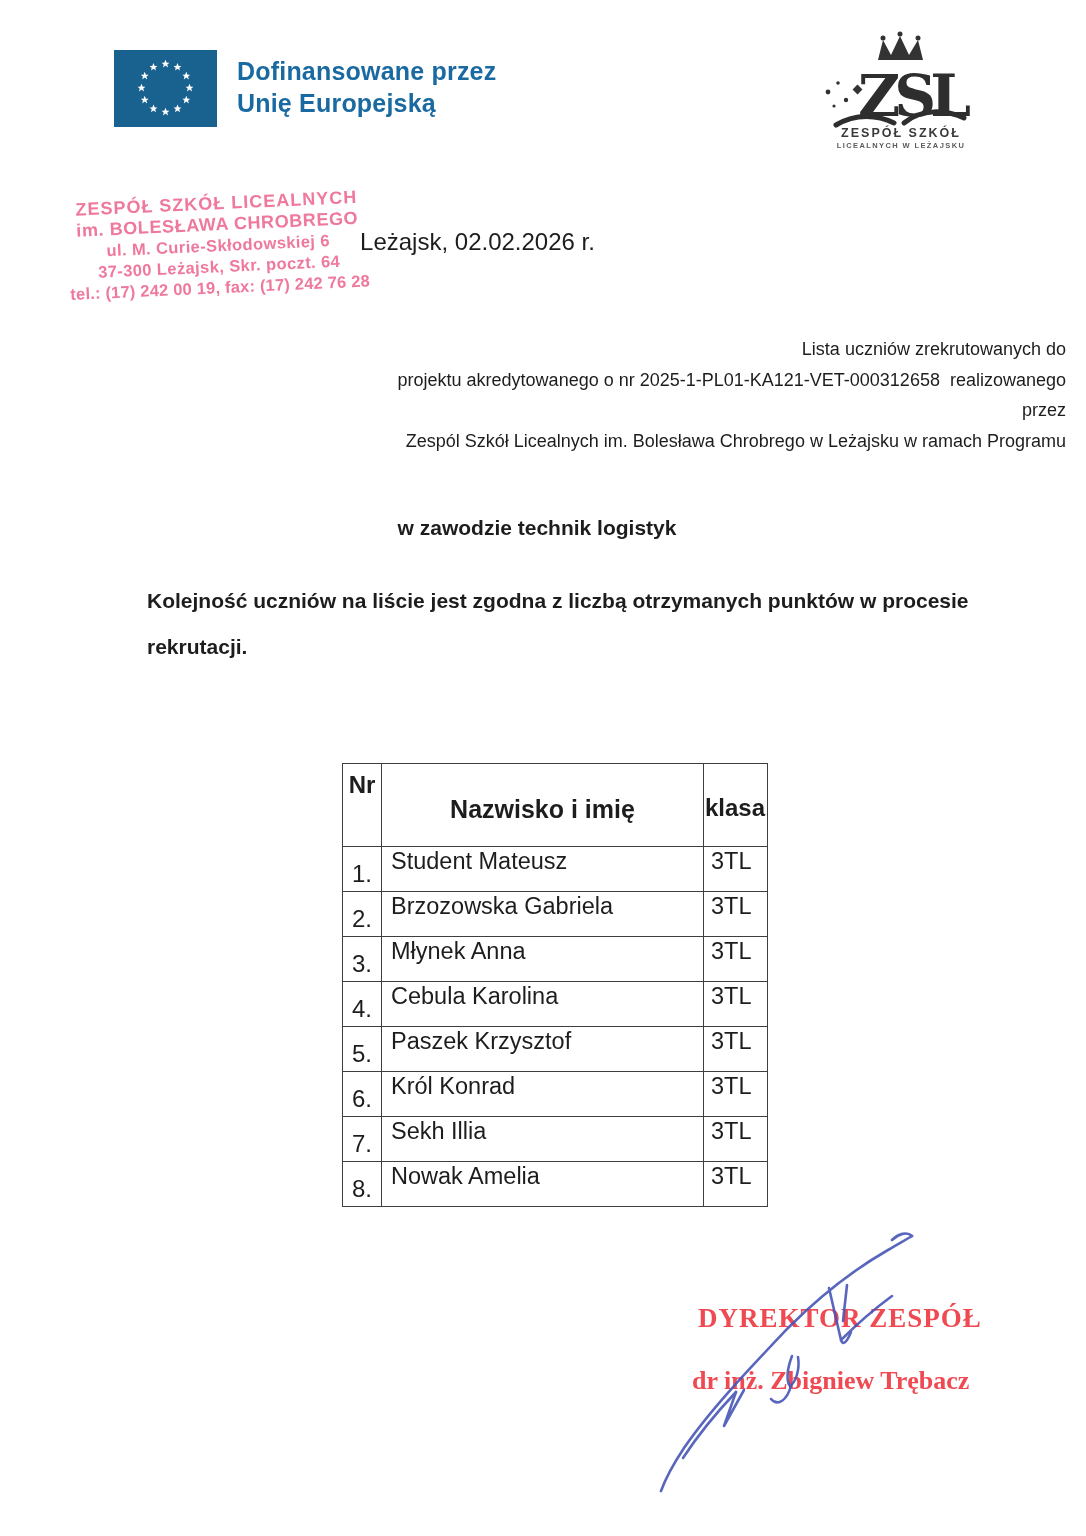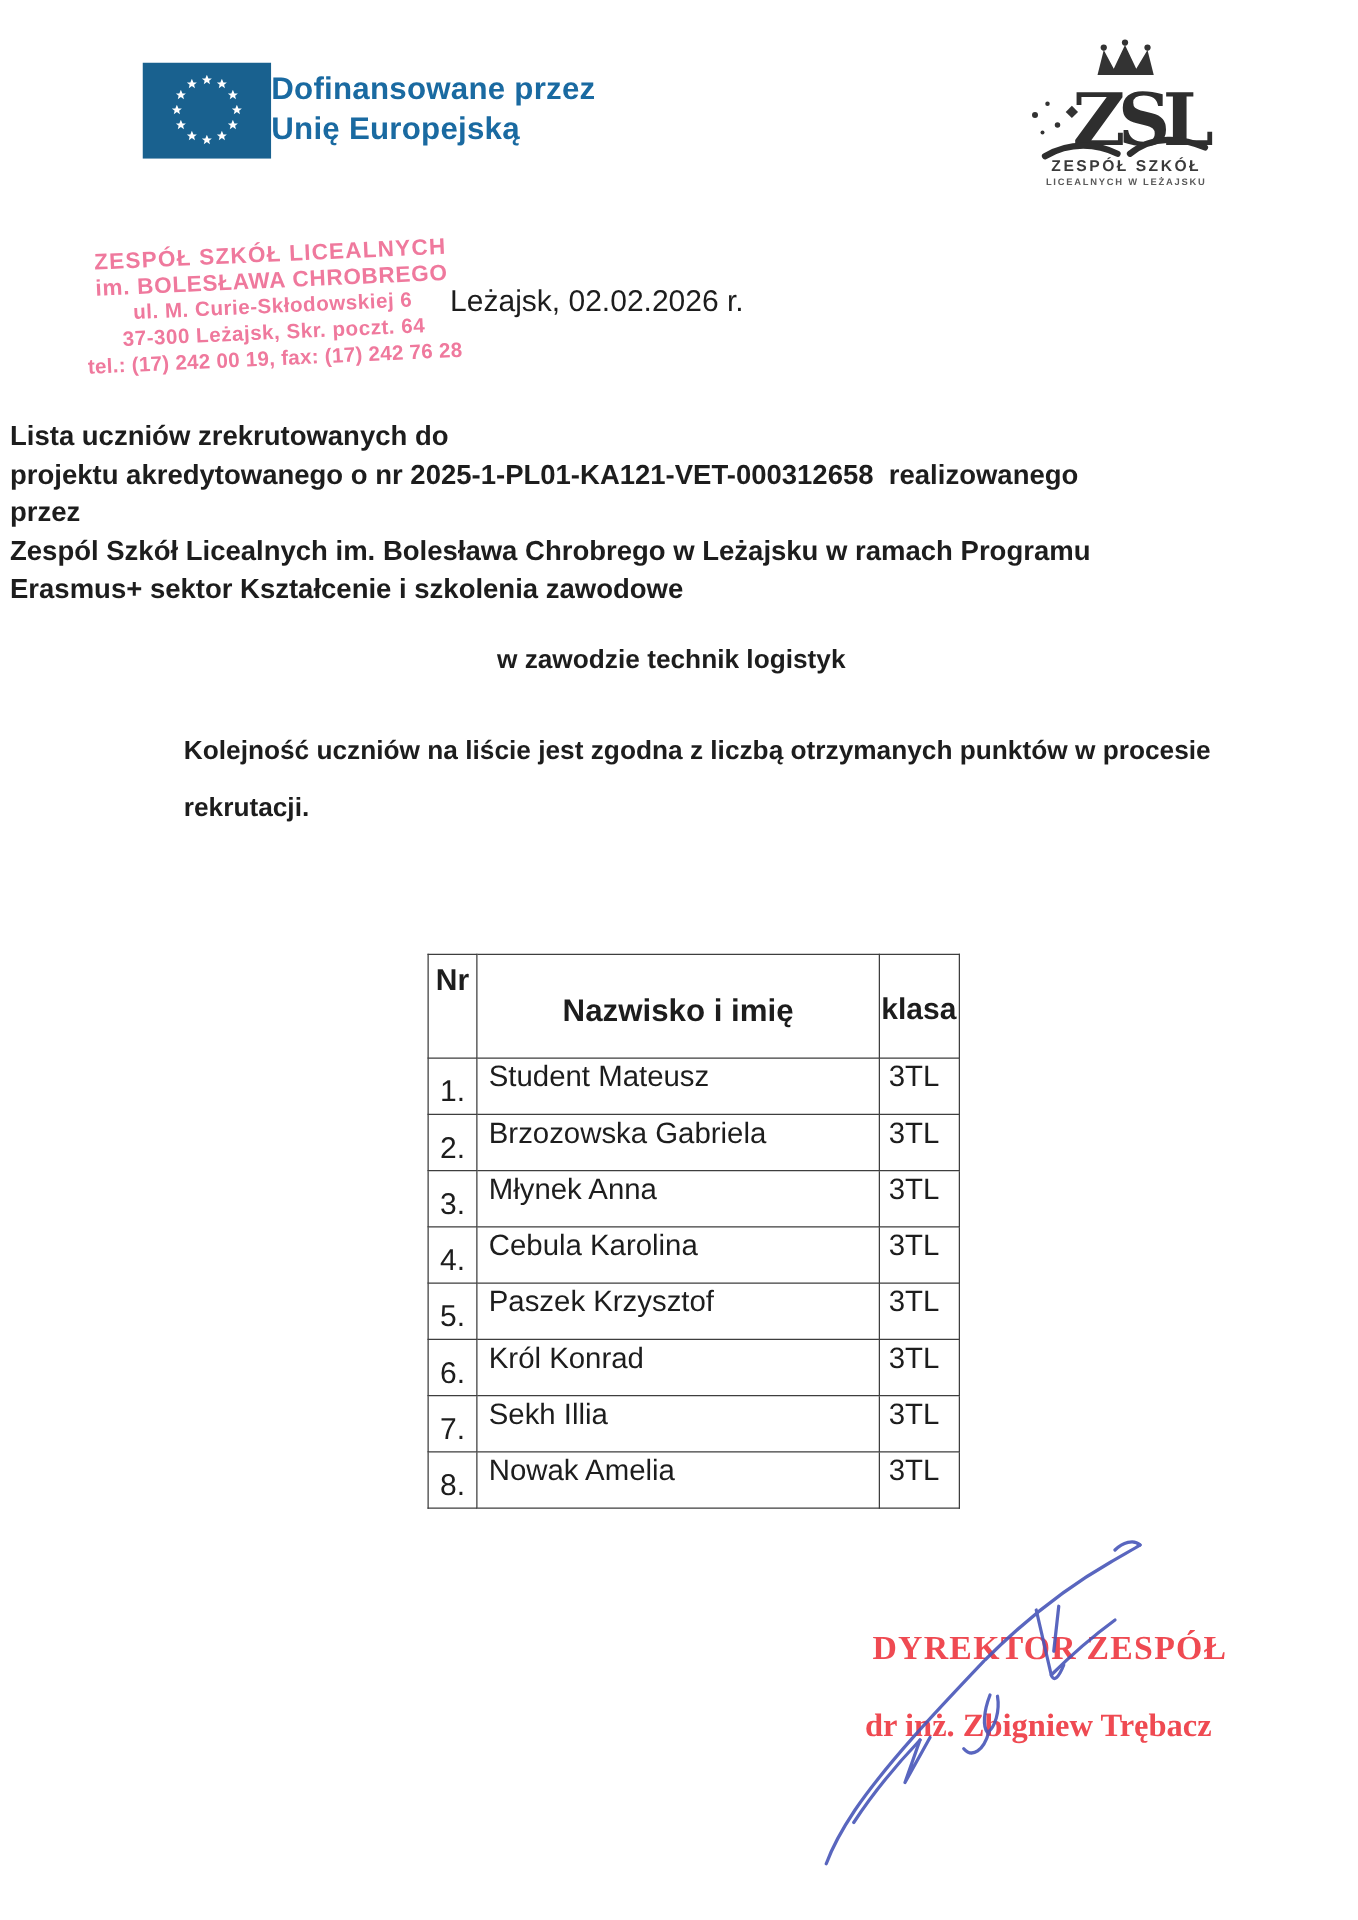--- a/index.html
+++ b/index.html
@@ -3,21 +3,21 @@
 <meta charset="utf-8">
 <style>
   html,body { margin:0; padding:0; }
   body {
     width:1086px; height:1536px; position:relative; overflow:hidden;
     background:#ffffff; color:#1d1d1d;
     font-family:"Liberation Sans", sans-serif;
   }
 
   
-  .eu-block { position:absolute; left:97px; top:50px; display:flex; align-items:flex-start;padding-left:17px; }
+  .eu-block { position:absolute; left:97px; top:50px; display:flex; gap:20px; align-items:flex-start;padding-left:17px; }
   .eu-flag { width:103px; height:77px; display:block; }
   .eu-text { font-weight:bold; font-size:25px; line-height:32px; color:#1a6aa1; padding-top:5px; letter-spacing:0.2px; }
 
   .zsl-logo { position:absolute; left:806px; top:30px; width:192px; height:122px; }
   .zsl-logo svg { width:100%; height:100%; display:block; }
 
   
   .stamp {
     position:absolute; left:46px; top:201px; width:340px; text-align:center;
     color:#ee6f96; transform:rotate(-2.6deg); transform-origin:left top;
@@ -25,22 +25,22 @@
   }
   .stamp .ln0 { font-size:18px; letter-spacing:1px; }
   .stamp .ln1 { font-size:18px; letter-spacing:0.6px; }
   .stamp .ln2 { font-size:16.5px; letter-spacing:0.4px; }
   .stamp .ln3 { font-size:16.5px; letter-spacing:0.4px; }
   .stamp .ln4 { font-size:16.5px; letter-spacing:0.2px; }
 
   .dateline { position:absolute; left:0; top:228px; width:955px; text-align:center; font-size:24px; }
 
   
-  .title-block { position:absolute; left:8px; top:334px; width:1058px; text-align:left;
-                 font-weight:bold; font-size:22px; line-height:30.5px; }
+  .title-block { position:absolute; left:8px; top:334px; width:1058px; text-align:right;
+                 font-weight:normal; font-size:18px; line-height:30.5px; }
   .title-block div { white-space:pre-wrap; }
   .profession { position:absolute; left:8px; top:516px; width:1058px; text-align:center;
                 font-weight:bold; font-size:21px; }
 
   .note { position:absolute; left:125px; top:578px; width:830px;
           font-weight:bold; font-size:21px; line-height:46px;margin-left:22px; }
 
   
   table.recruit { position:absolute; left:342px; top:763px; border-collapse:collapse; table-layout:fixed;padding-left:12px; }
   table.recruit th, table.recruit td { border:1.6px solid #3e3e3e; overflow:hidden; }
@@ -119,21 +119,20 @@
   <div class="ln4">tel.: (17) 242 00 19, fax: (17) 242 76 28</div>
 </div>
 
 <div class="dateline">Leżajsk, 02.02.2026 r.</div>
 
 <div class="title-block">
   <div>Lista uczniów zrekrutowanych do</div>
   <div>projektu akredytowanego o nr 2025-1-PL01-KA121-VET-000312658  realizowanego</div>
   <div>przez</div>
   <div>Zespól Szkół Licealnych im. Bolesława Chrobrego w Leżajsku w ramach Programu</div>
-  <div>Erasmus+ sektor Kształcenie i szkolenia zawodowe</div>
 </div>
 
 <div class="profession">w zawodzie technik logistyk</div>
 
 <div class="note">
   <div>Kolejność uczniów na liście jest zgodna z liczbą otrzymanych punktów w procesie</div>
   <div>rekrutacji.</div>
 </div>
 
 <table class="recruit">

